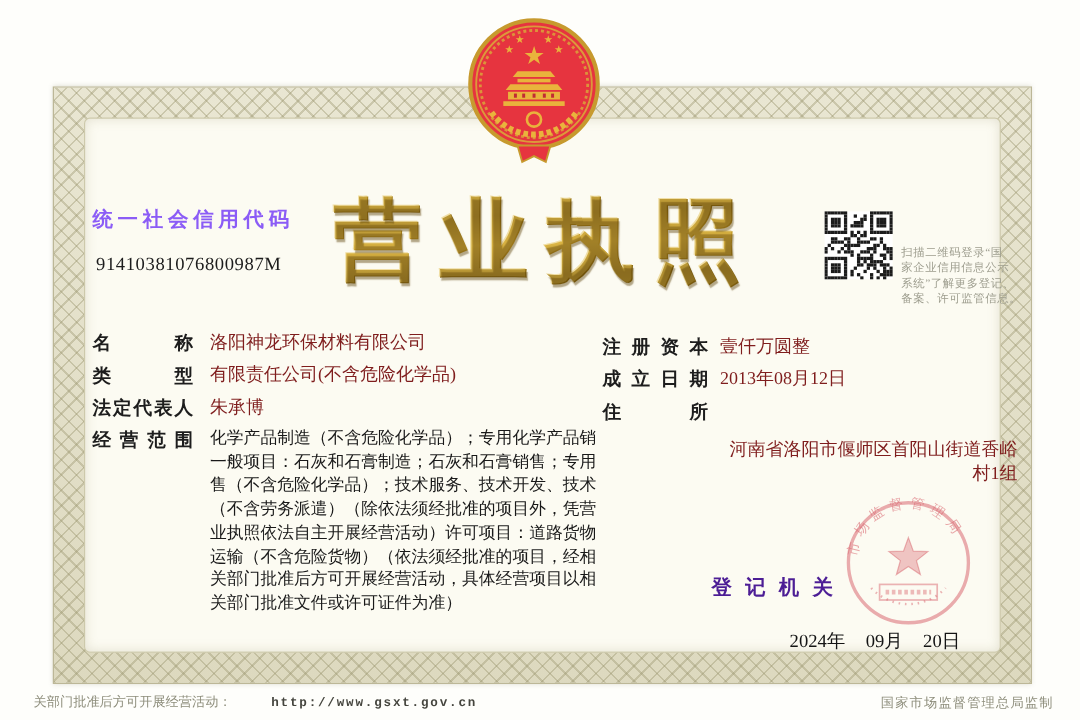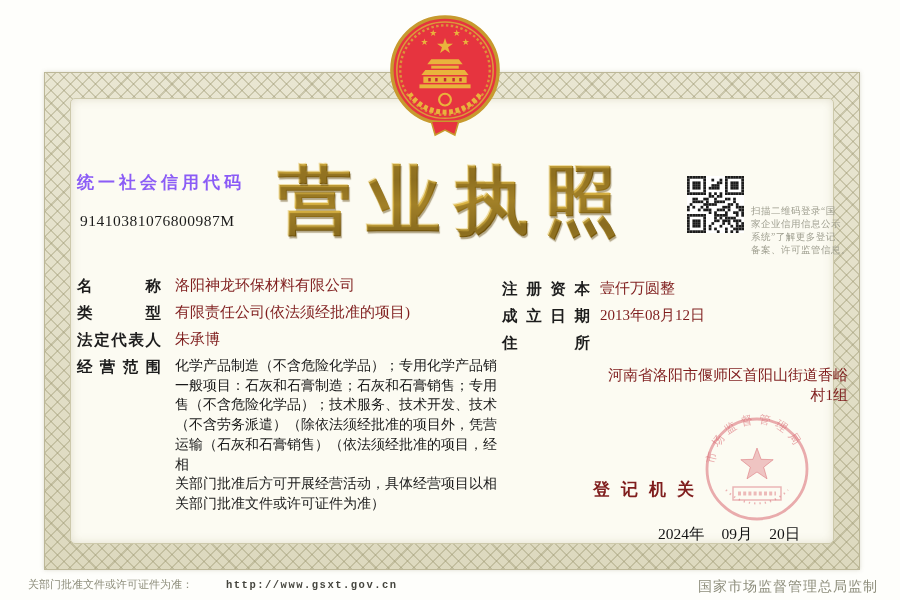--- a/index.html
+++ b/index.html
@@ -70,34 +70,34 @@
   .fvalue{position:absolute;font-size:15px;color:#7f1d1d;text-align:right;}
   .fscope{
     position:absolute;left:175px;top:356px;width:328px;
     font-size:14px;line-height:19.7px;color:#191919;
   }
   .flines{line-height:20px;margin-top:32px;}
   
   .registry-label{
     position:absolute;left:593px;top:478px;
     font-family:"Liberation Sans","DejaVu Sans",sans-serif;
-    font-weight:600;font-size:17px;letter-spacing:11px;color:#7f1d1d;
+    font-weight:600;font-size:17px;letter-spacing:11px;color:#4c1d95;
   }
   .seal{position:absolute;left:702px;top:414px;width:110px;height:110px;z-index:4;
         filter:blur(.5px);opacity:.9;}
   .license-date{position:absolute;left:658px;top:524px;font-size:15.5px;color:#141414;}
   .license-date span{display:inline-block;}
   .license-date .gap{margin-left:13px;}
   
   .footer-left{position:absolute;left:28px;top:577px;font-size:11px;color:#8e8e7c;}
   .footer-left .url{
     font-family:"Liberation Mono","DejaVu Sans Mono",monospace;
     font-weight:700;font-size:10.5px;letter-spacing:1.5px;color:#45453e;padding-left:33px;
   }
-  .footer-right{position:absolute;right:22px;top:578px;font-size:14px;color:#8e8e7c;letter-spacing:1px;}
+  .footer-right{position:absolute;right:22px;top:578px;font-size:11px;color:#8e8e7c;letter-spacing:1px;}
 </style>
 </head>
 <body>
 
 <div class="canvas">
 
   <div class="frame">
     <div class="frame-inner"></div>
   </div>
 
@@ -353,32 +353,33 @@
       <div>扫描二维码登录“国</div>
       <div>家企业信用信息公示</div>
       <div>系统”了解更多登记、</div>
       <div>备案、许可监管信息。</div>
     </div>
 
   <div class="flabel" style="left:77px;top:276px">名称</div>
   <div class="fvalue" style="left:175px;top:276px">洛阳神龙环保材料有限公司</div>
 
   <div class="flabel" style="left:77px;top:303px">类型</div>
-  <div class="fvalue" style="left:175px;top:303px">有限责任公司(依法须经批准的项目)</div>
+  <div class="fvalue" style="left:175px;top:303px">有限责任公司(不含危险化学品)</div>
 
   <div class="flabel" style="left:77px;top:330px">法定代表人</div>
   <div class="fvalue" style="left:175px;top:330px">朱承博</div>
 
   <div class="flabel" style="left:77px;top:357px">经营范围</div>
   <div class="fscope">
       <div>化学产品制造（不含危险化学品）；专用化学产品销</div>
       <div>一般项目：石灰和石膏制造；石灰和石膏销售；专用</div>
       <div>售（不含危险化学品）；技术服务、技术开发、技术</div>
       <div>（不含劳务派遣）（除依法须经批准的项目外，凭营</div>
-      <div>运输（石灰和石膏销售）（依法须经批准的项目，经相</div>
+      <div>业执照依法自主开展经营活动）许可项目：道路货物</div>
+      <div>运输（不含危险货物）（依法须经批准的项目，经相</div>
       <div>关部门批准后方可开展经营活动，具体经营项目以相</div>
       <div>关部门批准文件或许可证件为准）</div>
     </div>
 
   <div class="flabel r" style="left:502px;top:279px">注册资本</div>
   <div class="fvalue" style="left:600px;top:279px">壹仟万圆整</div>
 
   <div class="flabel r" style="left:502px;top:306px">成立日期</div>
   <div class="fvalue" style="left:600px;top:306px">2013年08月12日</div>
 
@@ -404,17 +405,17 @@
     </svg>
   </div>
 
   <div class="license-date">
     <span>2024年</span>
     <span class="gap">09月</span>
     <span class="gap">20日</span>
   </div>
 
   <div class="footer-left">
-    <span>关部门批准文件或许可证件为准：</span><span class="url">http://www.gsxt.gov.cn</span>
+    <span>关部门批准后方可开展经营活动：</span><span class="url">http://www.gsxt.gov.cn</span>
   </div>
   <div class="footer-right">国家市场监督管理总局监制</div>
 
 </div>
 
 </body></html>

